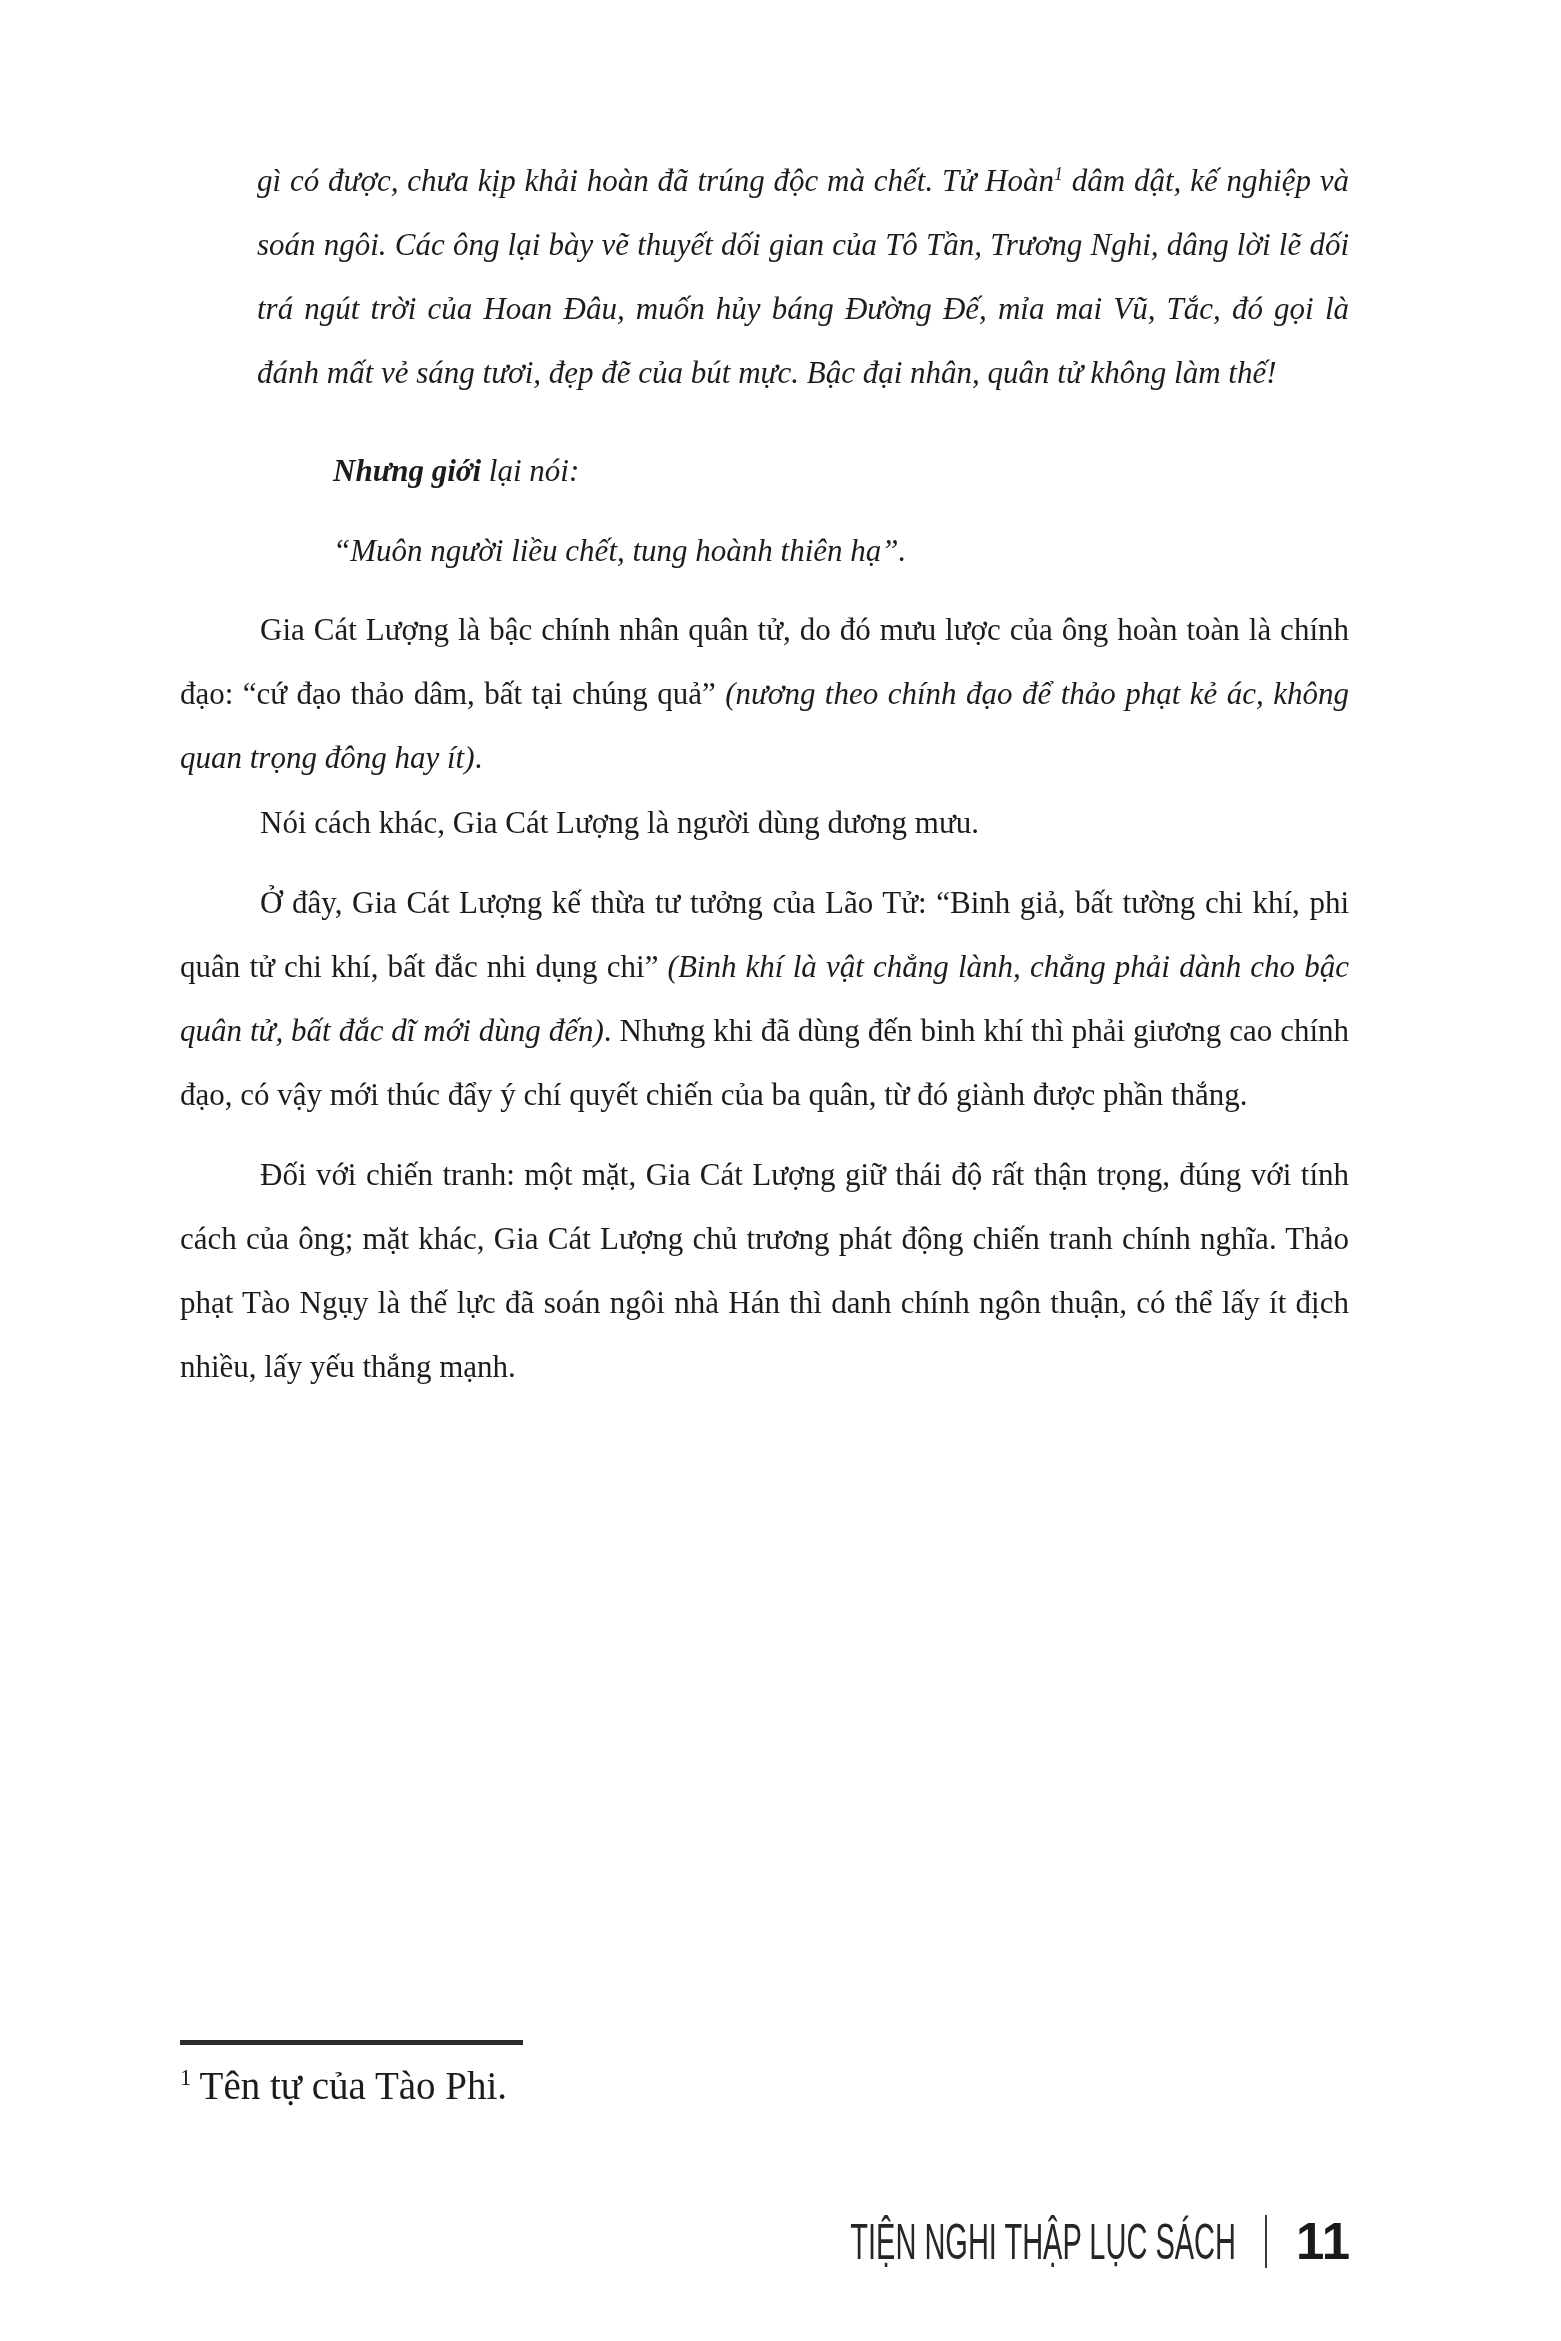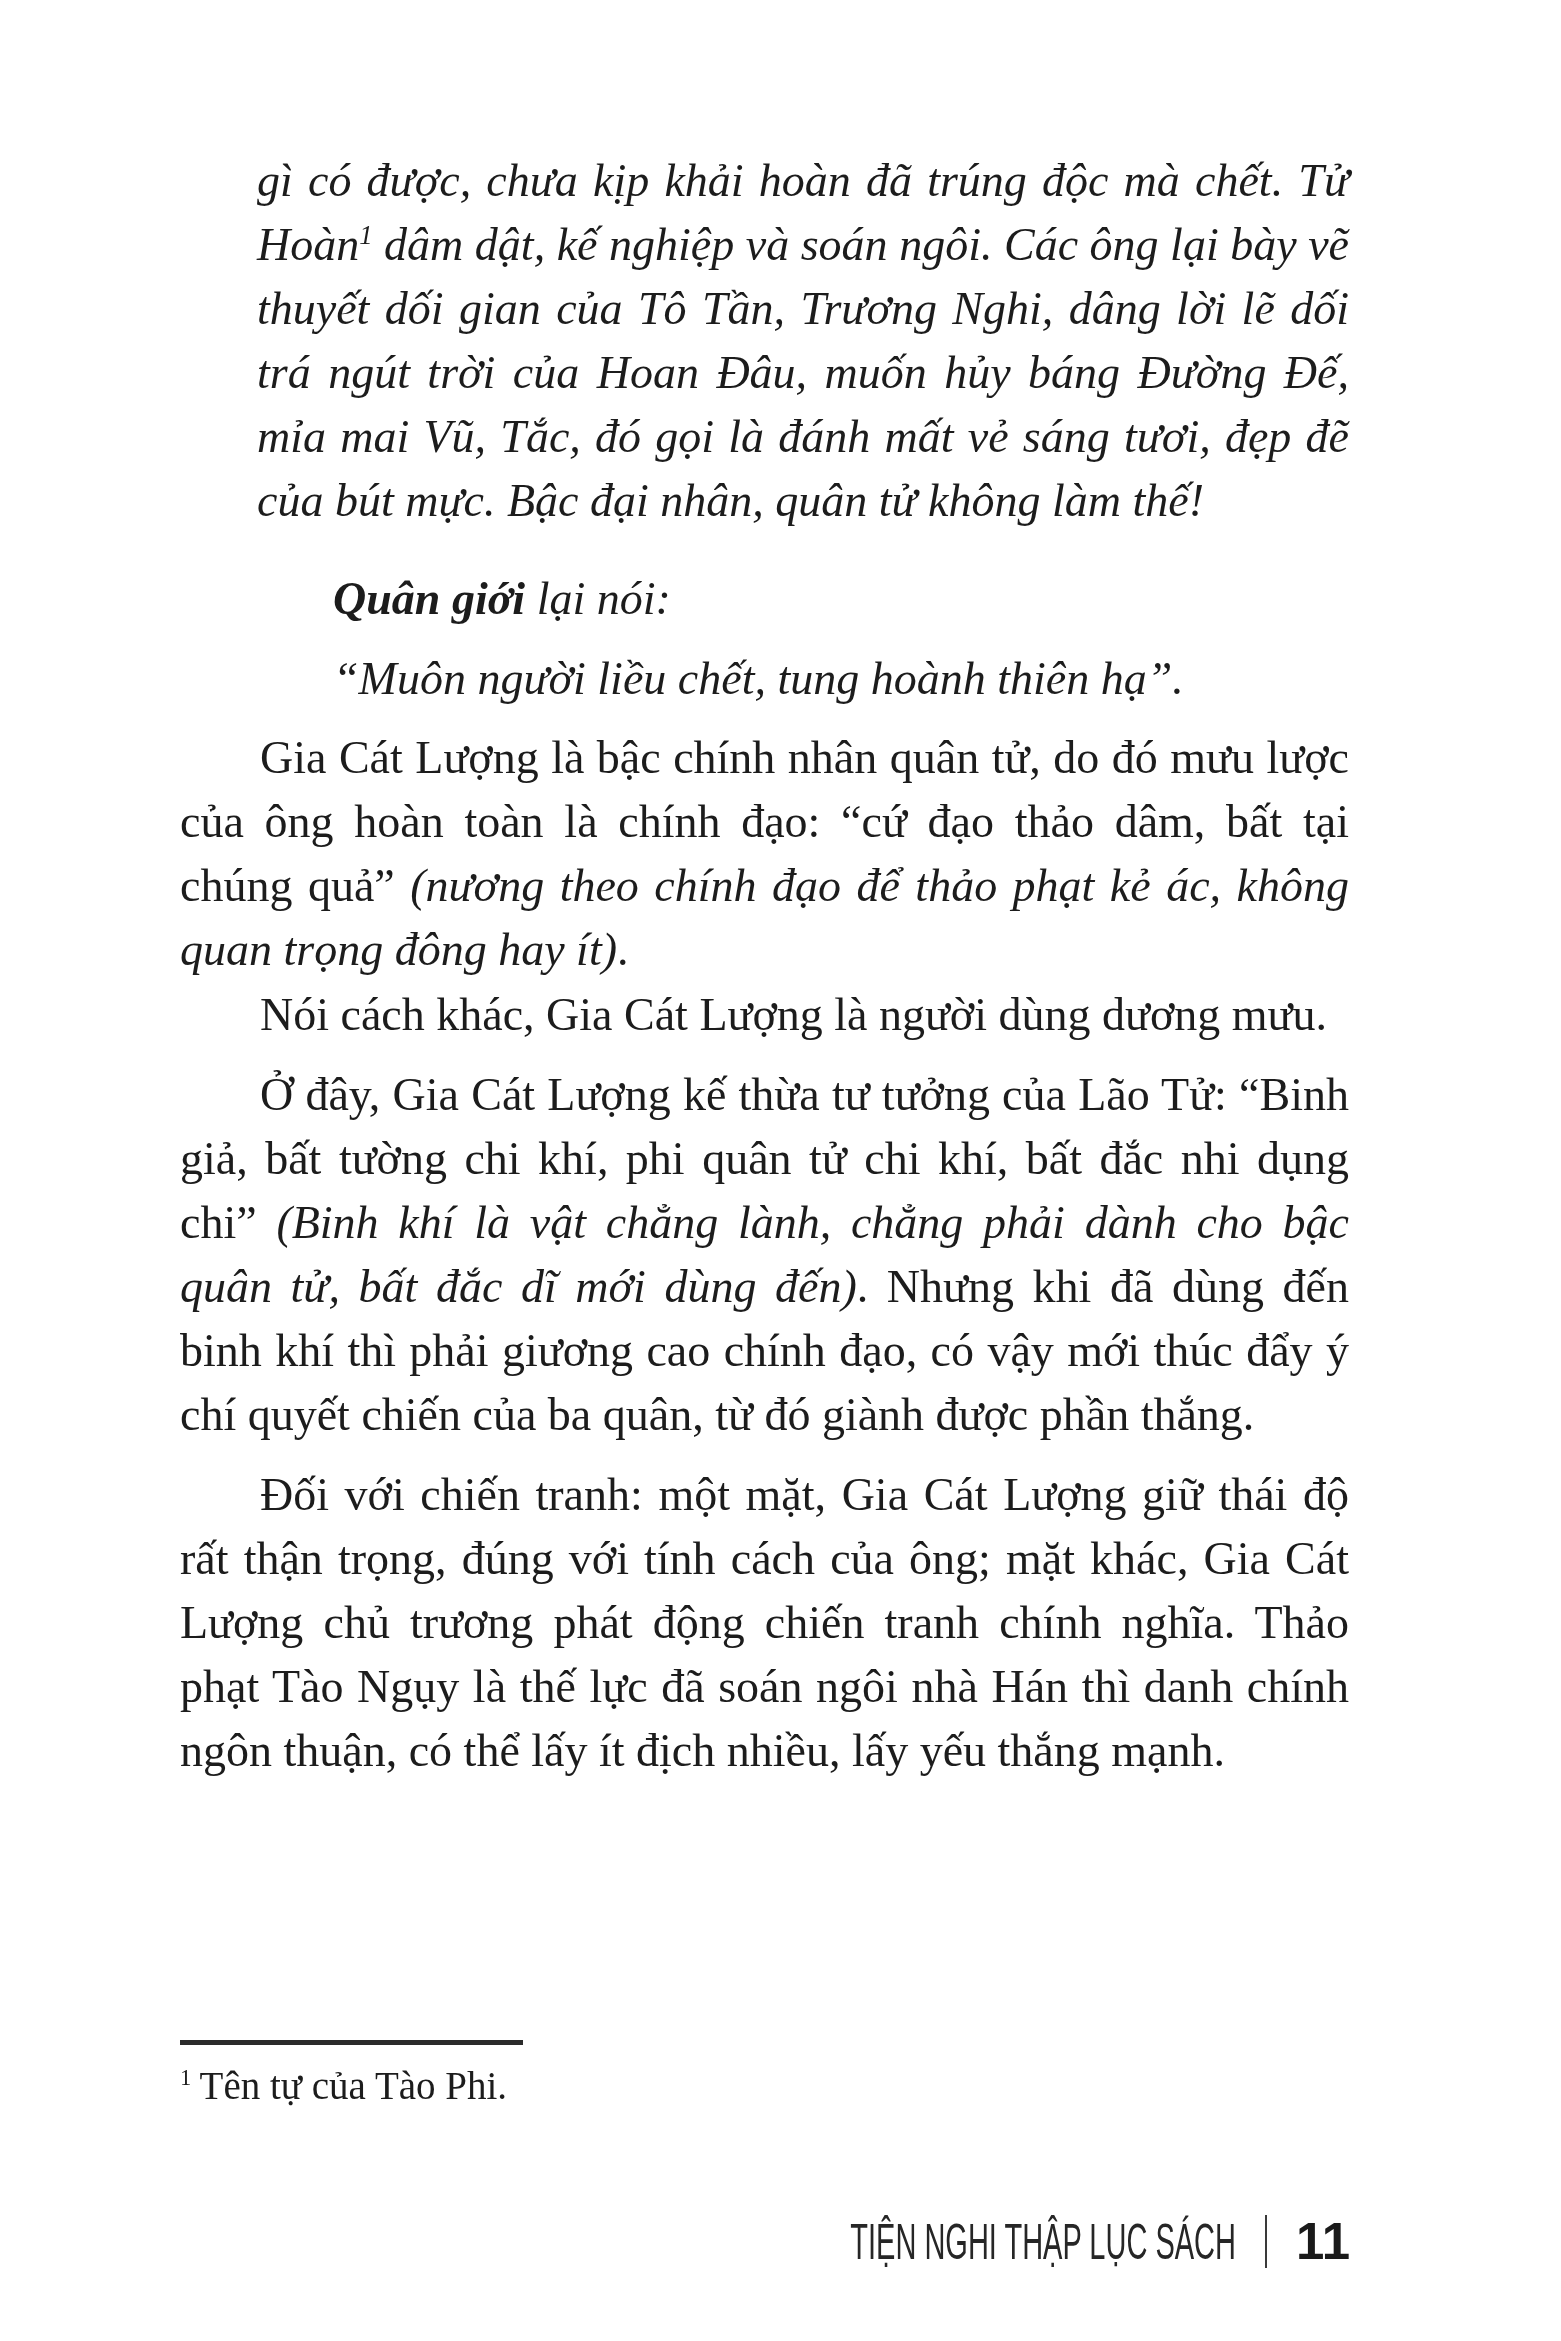--- a/index.html
+++ b/index.html
@@ -18,21 +18,21 @@
     overflow: hidden;
   }
   .content {
     position: absolute;
     left: 180px;
     top: 149px;
     width: 1169px;
   }
   .para {
     margin: 0;
-    font-size: 46px;
+    font-size: 31px;
     line-height: 64px;
     text-align: justify;
     hyphens: none;
   }
   
   .quote {
     margin-left: 77px;
     font-style: italic;
   }
   .qfirst  { text-indent: 76px; }
@@ -97,21 +97,21 @@
 </style>
 </head>
 <body>
 
 <div class="page">
 
   <main class="content">
 
     <p class="para quote"><span class="seg">gì có được, chưa kịp khải hoàn đã trúng độc mà chết. Tử Hoàn</span><sup class="fnref">1</sup><span class="seg"> dâm dật, kế nghiệp và soán ngôi. Các ông lại bày vẽ thuyết dối gian của Tô Tần, Trương Nghi, dâng lời lẽ dối trá ngút trời của Hoan Đâu, muốn hủy báng Đường Đế, mỉa mai Vũ, Tắc, đó gọi là đánh mất vẻ sáng tươi, đẹp đẽ của bút mực. Bậc đại nhân, quân tử không làm thế!</span></p>
 
-    <p class="para quote qfirst sp-lg"><span class="seg bold">Quân giới</span><span class="seg"> lại nói:</span></p>
+    <p class="para quote qfirst sp-lg"><span class="seg bold">Nhưng giới</span><span class="seg"> lại nói:</span></p>
 
     <p class="para quote qfirst sp-md">“Muôn người liều chết, tung hoành thiên hạ”.</p>
 
 
     <p class="para body-para sp-md"><span class="seg">Gia Cát Lượng là bậc chính nhân quân tử, do đó mưu lược của ông hoàn toàn là chính đạo: “cứ đạo thảo dâm, bất tại chúng quả” </span><span class="seg ital">(nương theo chính đạo để thảo phạt kẻ ác, không quan trọng đông hay ít)</span><span class="seg">.</span></p>
 
     <p class="para body-para sp-sm">Nói cách khác, Gia Cát Lượng là người dùng dương mưu.</p>
 
     <p class="para body-para sp-md"><span class="seg">Ở đây, Gia Cát Lượng kế thừa tư tưởng của Lão Tử: “Binh giả, bất tường chi khí, phi quân tử chi khí, bất đắc nhi dụng chi” </span><span class="seg ital">(Binh khí là vật chẳng lành, chẳng phải dành cho bậc quân tử, bất đắc dĩ mới dùng đến)</span><span class="seg">. Nhưng khi đã dùng đến binh khí thì phải giương cao chính đạo, có vậy mới thúc đẩy ý chí quyết chiến của ba quân, từ đó giành được phần thắng.</span></p>
 

